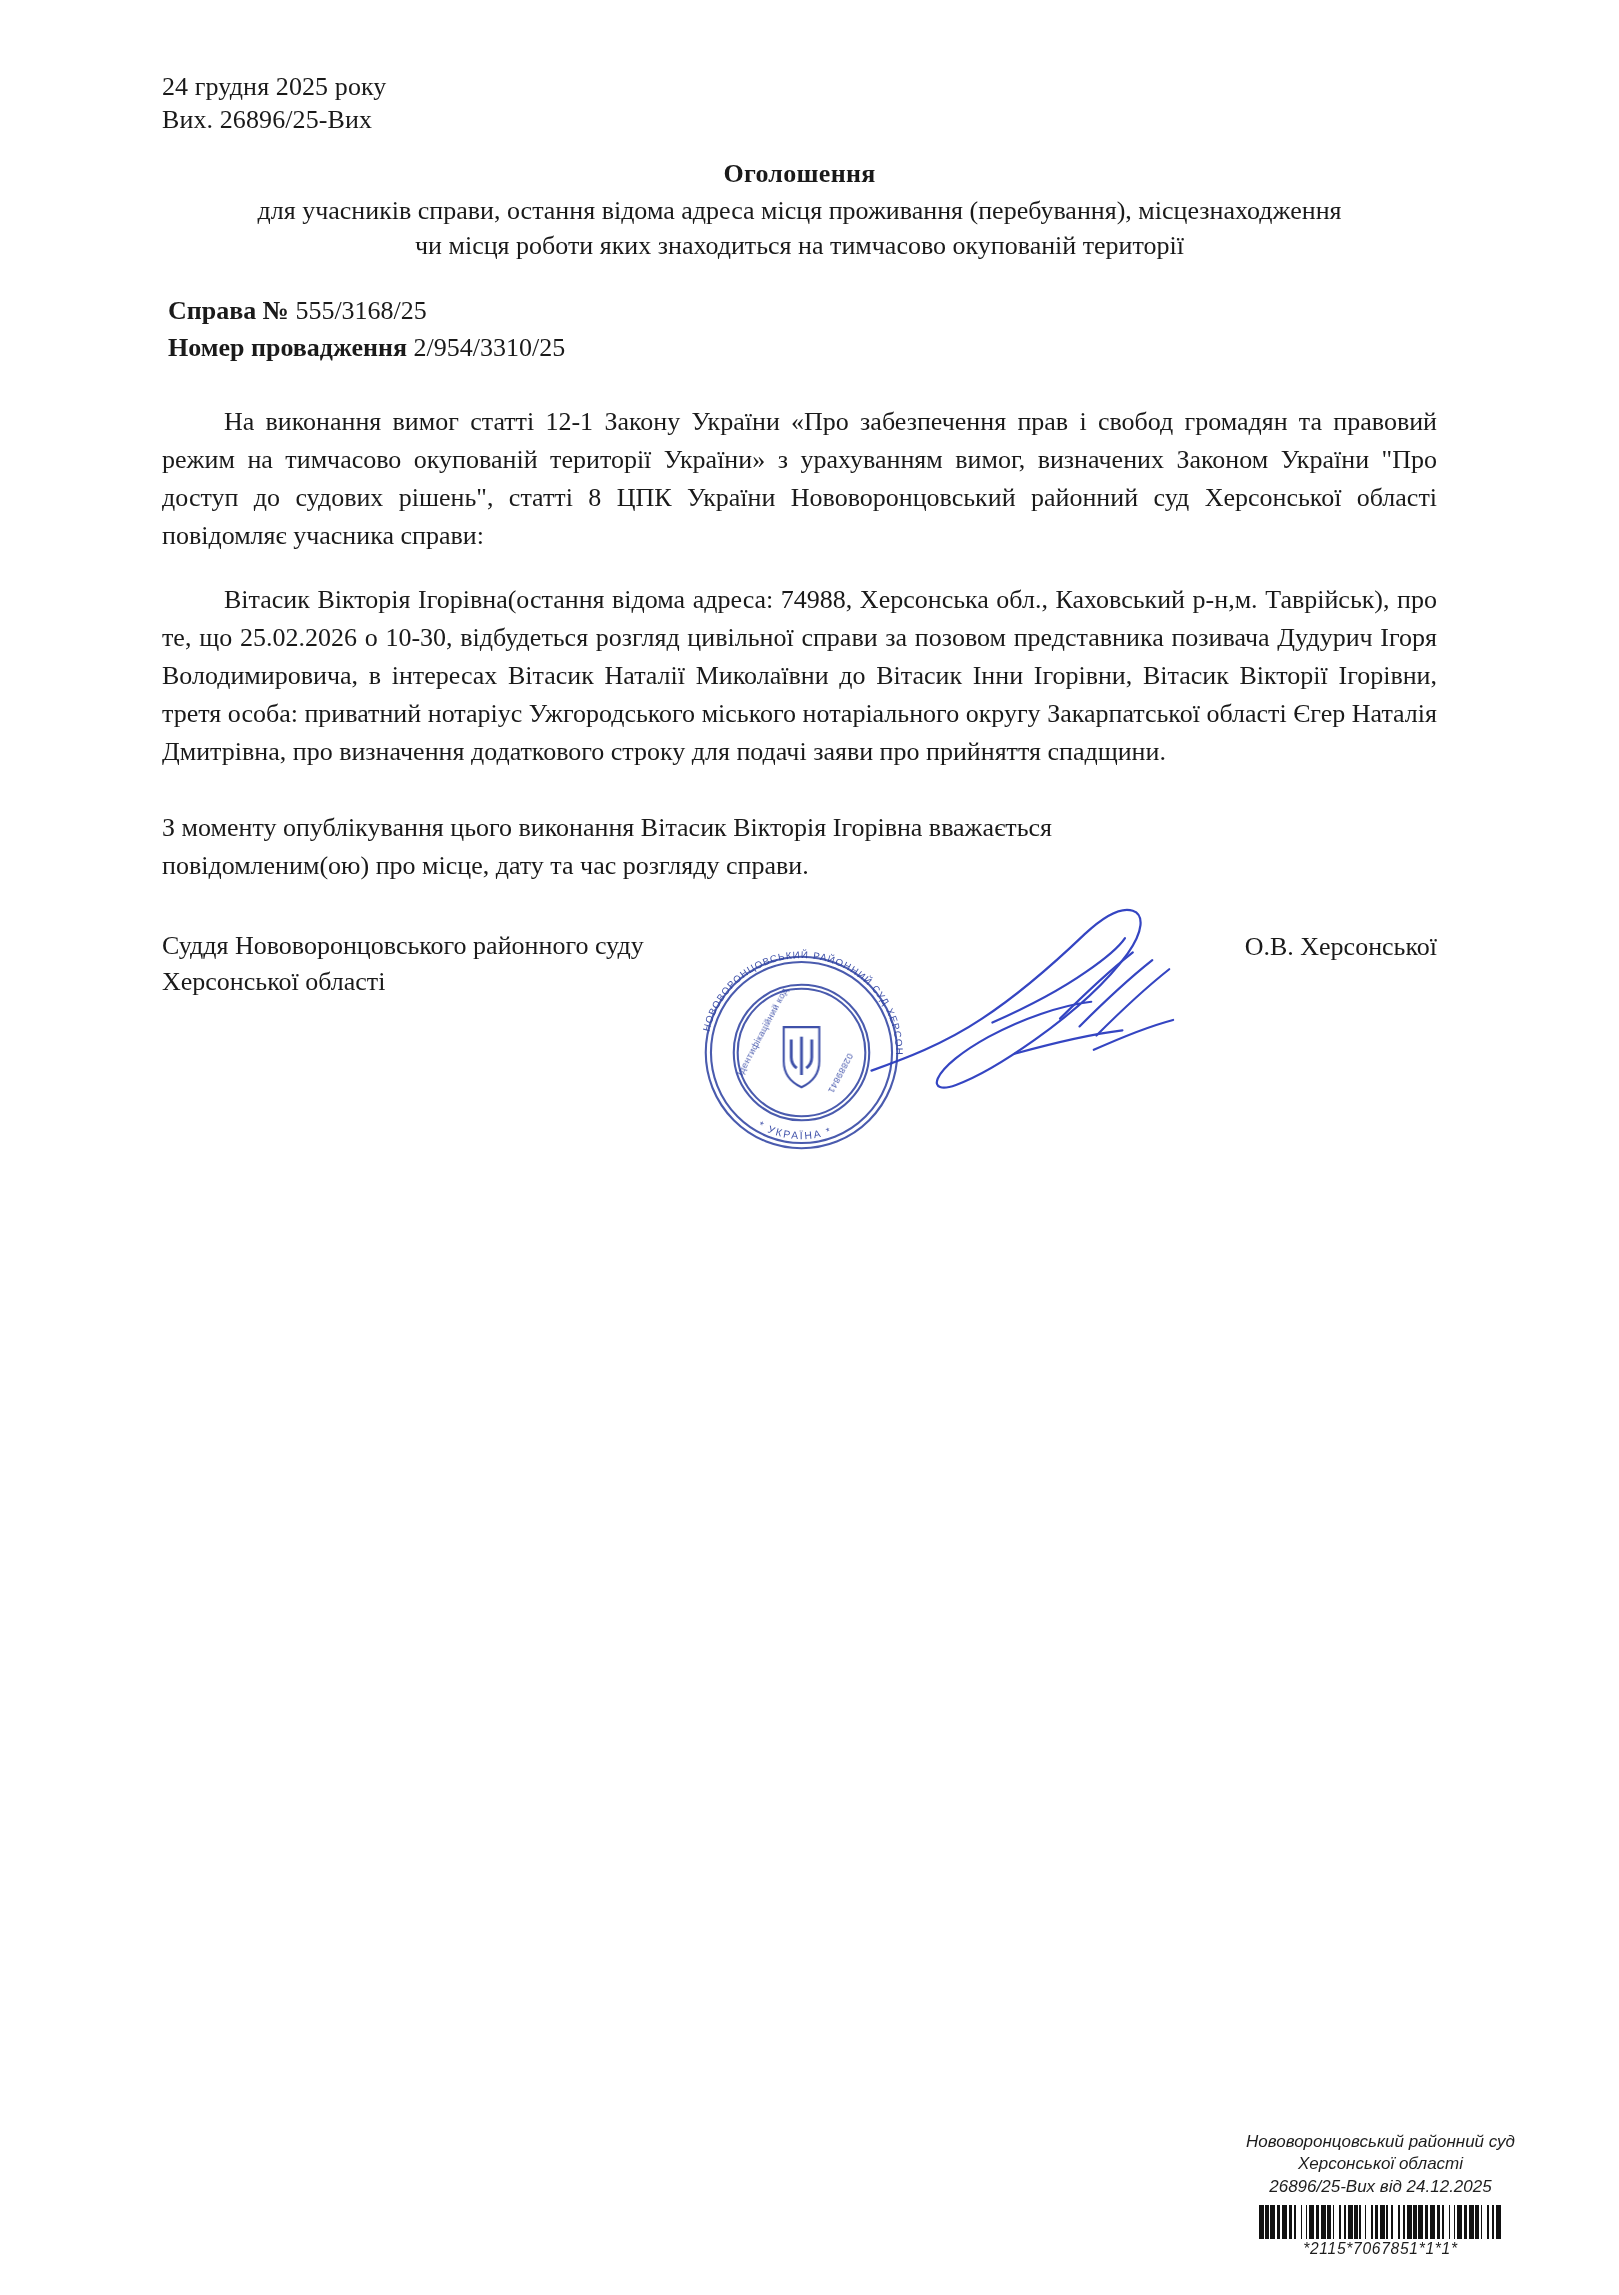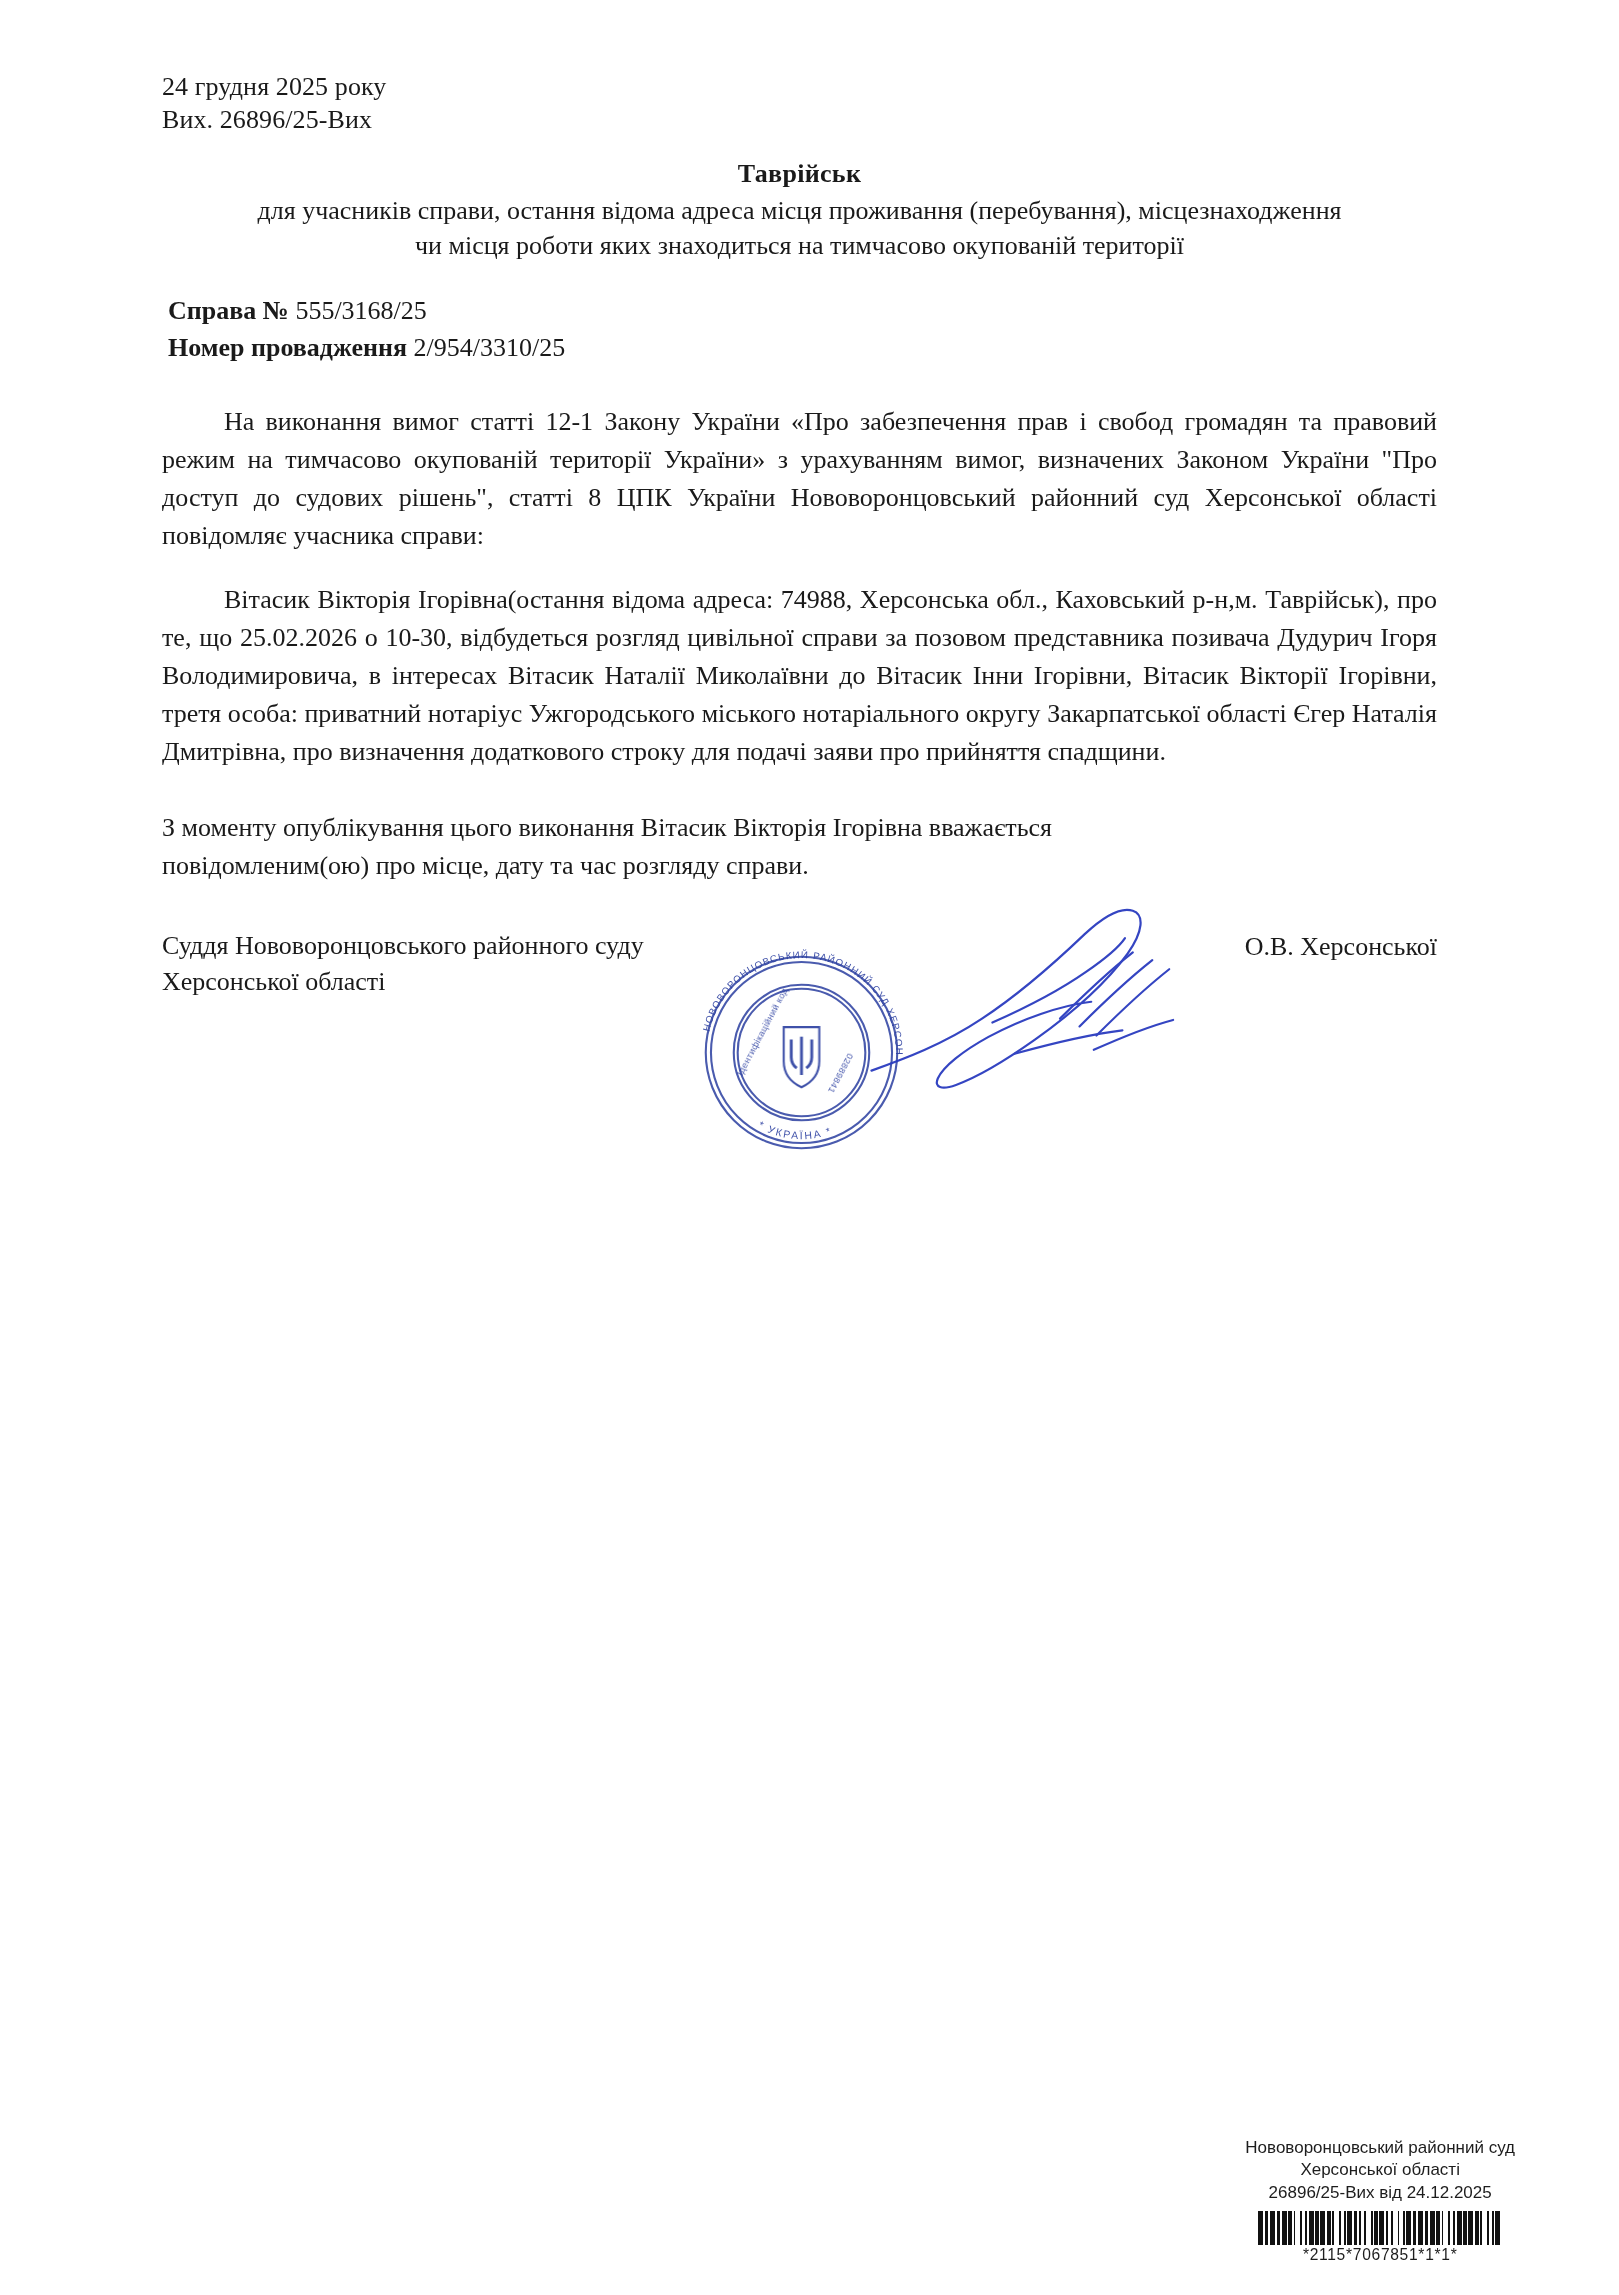--- a/index.html
+++ b/index.html
@@ -108,24 +108,25 @@
     width: 364px;
     height: 280px;
     pointer-events: none;
   }
   .signature svg { display: block; }
 
   
   .footer {
     position: absolute;
     right: 104px;
-    bottom: 31px;
+    bottom: 37px;
     text-align: center;
     font-family: "Liberation Sans", "DejaVu Sans", sans-serif;
     color: #1d1d1d;
+    font-style: italic;
   }
   .footer .f-line {
     font-size: 17px;
     line-height: 1.32;
   }
   .barcode {
     margin-top: 6.5px;
     height: 34px;
     display: flex;
     align-items: flex-end;
@@ -146,21 +147,21 @@
 </head>
 <body>
 
 <div class="page">
 
   <div class="content">
 
     <div class="hdr-line">24 грудня 2025 року</div>
     <div class="hdr-line">Вих. 26896/25-Вих</div>
 
-    <div class="title">Таврійськ</div>
+    <div class="title">Оголошення</div>
 
     <div class="subtitle">
       <span class="l1">для учасників справи, остання відома адреса місця проживання (перебування), місцезнаходження</span>
       <span class="l2">чи місця роботи яких знаходиться на тимчасово окупованій території</span>
     </div>
 
     <div class="case-block">
       <div>
         <b>Справа № </b><span>555/3168/25</span>
       </div>

